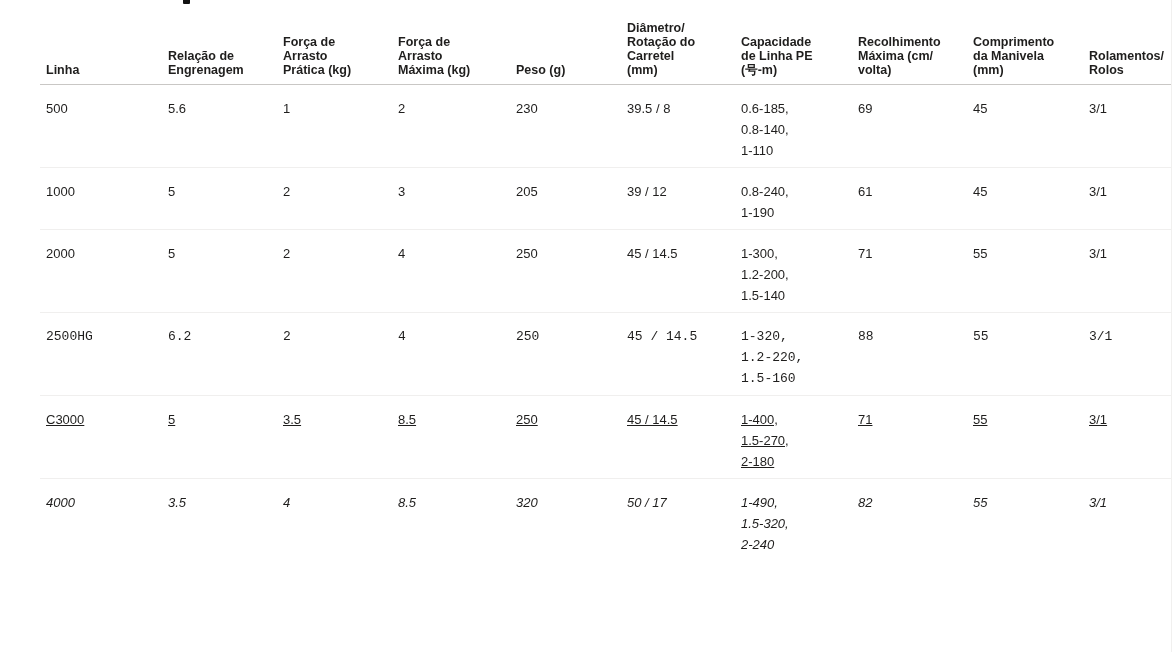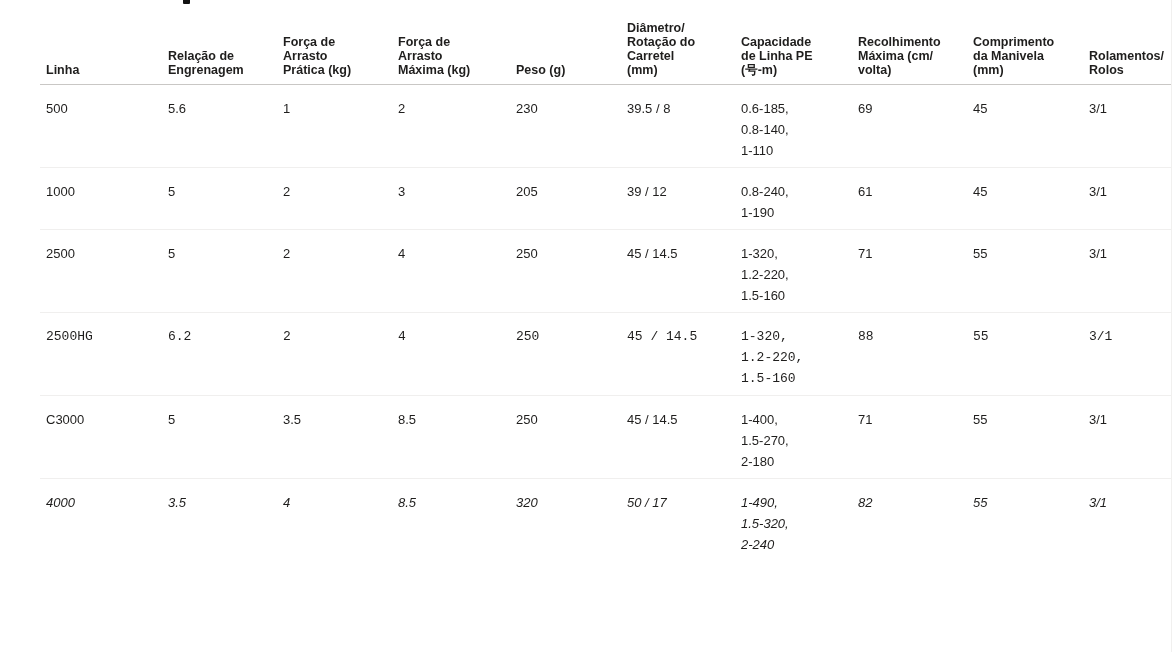--- a/index.html
+++ b/index.html
@@ -135,48 +135,48 @@
           <td>3</td>
           <td>205</td>
           <td>39 / 12</td>
           <td>0.8-240,
 1-190</td>
           <td>61</td>
           <td>45</td>
           <td>3/1</td>
         </tr>
         <tr style="height: 83px;">
-          <td>2500</td>
+          <td>2000</td>
           <td>5</td>
           <td>2</td>
           <td>4</td>
           <td>250</td>
           <td>45 / 14.5</td>
-          <td>1-320,
-1.2-220,
-1.5-160</td>
+          <td>1-300,
+1.2-200,
+1.5-140</td>
           <td>71</td>
           <td>55</td>
           <td>3/1</td>
         </tr>
         <tr style="height: 82px; font-family: Liberation Mono, monospace;">
           <td>2500HG</td>
           <td>6.2</td>
           <td>2</td>
           <td>4</td>
           <td>250</td>
           <td>45 / 14.5</td>
           <td>1-320,
 1.2-220,
 1.5-160</td>
           <td>88</td>
           <td>55</td>
           <td>3/1</td>
         </tr>
-        <tr style="height: 83px;">
+        <tr style="height: 83px; text-decoration: underline;">
           <td>C3000</td>
           <td>5</td>
           <td>3.5</td>
           <td>8.5</td>
           <td>250</td>
           <td>45 / 14.5</td>
           <td>1-400,
 1.5-270,
 2-180</td>
           <td>71</td>

